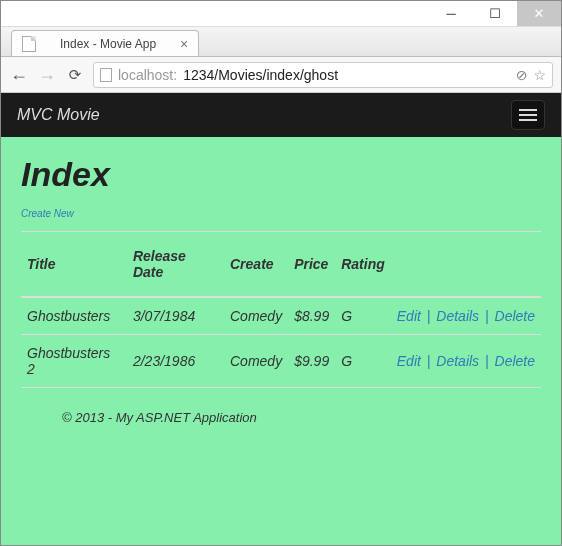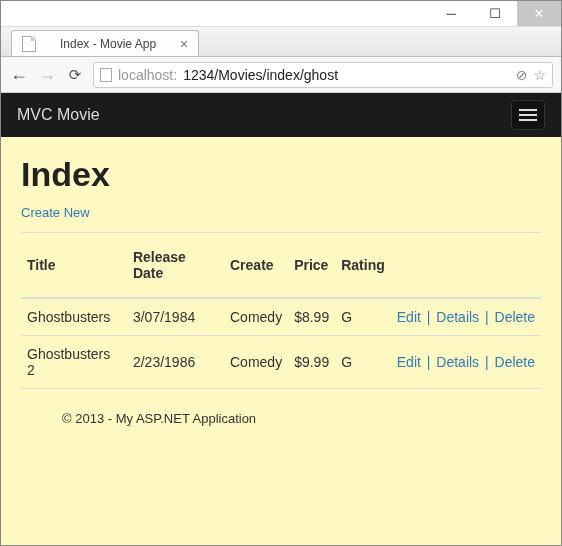--- a/index.html
+++ b/index.html
@@ -20,29 +20,29 @@
 .nav-arrow { font-size: 18px; color: #555; width: 20px; text-align: center; }
 .nav-arrow.dim { color: #bbb; }
 .reload { font-size: 15px; color: #555; width: 20px; text-align: center; }
 .omnibox { flex: 1; height: 26px; border: 1px solid #ccc; border-radius: 3px; background: #fff; display: flex; align-items: center; padding: 0 6px; gap: 6px; font-size: 14px; }
 .omnibox .page-icon-sm { width: 12px; height: 14px; border: 1px solid #aaa; background: #fff; }
 .omnibox .host { color: #999; }
 .omnibox .path { color: #222; }
 .omnibox .spacer { flex: 1; }
 .omnibox .toggle-ic, .omnibox .star-ic { color: #888; font-size: 14px; }
 
-.page { flex: 1; overflow: auto; background: #fef9c3; }
+.page { flex: 1; overflow: auto; background: #86efac; font-style: italic; }
 .navbar { background: #1b1b1b; color: #ccc; height: 44px; display: flex; align-items: center; padding: 0 16px; justify-content: space-between; }
 .brand { color: #ddd; font-size: 16px; }
 .menu-toggle { width: 34px; height: 30px; border: 1px solid #333; border-radius: 4px; background: #111; display: flex; flex-direction: column; justify-content: center; align-items: center; gap: 3px; }
 .menu-toggle span { display: block; width: 18px; height: 2px; background: #ddd; }
 
 .container { padding: 18px 20px; }
 h1 { font-size: 34px; font-weight: bold; margin-bottom: 10px; color: #222; }
-.create-link { color: #337ab7; font-size: 13px; cursor: pointer; display: inline-block; margin-bottom: 12px; }
+.create-link { color: #337ab7; font-size: 10px; cursor: pointer; display: inline-block; margin-bottom: 12px; }
 
 table { width: 100%; border-collapse: collapse; font-size: 14px; }
 th { text-align: left; padding: 16px 6px; border-top: 1px solid #ddd; border-bottom: 2px solid #ddd; font-weight: bold; color: #333; }
 td { padding: 10px 6px; border-bottom: 1px solid #ddd; color: #333; }
 .row-actions { text-align: right; white-space: nowrap; }
 .row-actions a { color: #337ab7; cursor: pointer; }
 .row-actions .sep { color: #337ab7; padding: 0 2px; }
 
 .footer { margin-top: 22px; font-size: 13px; color: #333; margin-left: 41px; }
 </style>

